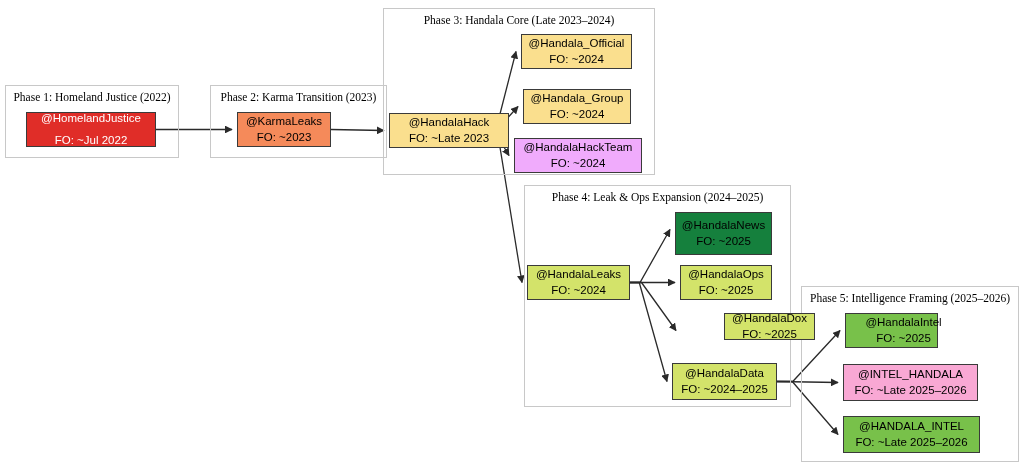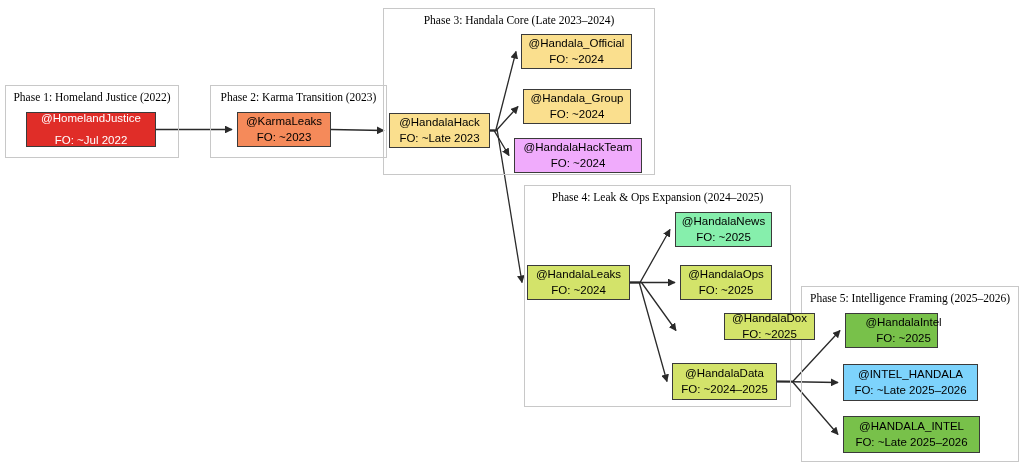--- a/index.html
+++ b/index.html
@@ -103,61 +103,61 @@
     </div>
   <div id="nodes-layer">
       <div class="node" style="left: 26px; top: 112px; width: 130px; height: 35px; background: rgb(224, 45, 40); color: rgb(255, 255, 255); border-color: rgb(58, 58, 58); gap: 6px;">
         <span class="l1">@HomelandJustice</span>
         <span class="l2">FO: ~Jul 2022</span>
       </div>
       <div class="node" style="left: 237px; top: 112px; width: 94px; height: 35px; background: rgb(245, 138, 90); color: rgb(0, 0, 0); border-color: rgb(58, 58, 58);">
         <span class="l1">@KarmaLeaks</span>
         <span class="l2">FO: ~2023</span>
       </div>
-      <div class="node" style="left: 389px; top: 113px; width: 101px; height: 35px; background: rgb(250, 223, 142); color: rgb(0, 0, 0); border-color: rgb(58, 58, 58);">
+      <div class="node" style="left: 389px; top: 113px; width: 120px; height: 35px; background: rgb(250, 223, 142); color: rgb(0, 0, 0); border-color: rgb(58, 58, 58);">
         <span class="l1">@HandalaHack</span>
         <span class="l2">FO: ~Late 2023</span>
       </div>
       <div class="node" style="left: 521px; top: 34px; width: 111px; height: 35px; background: rgb(250, 223, 142); color: rgb(0, 0, 0); border-color: rgb(58, 58, 58);">
         <span class="l1">@Handala_Official</span>
         <span class="l2">FO: ~2024</span>
       </div>
       <div class="node" style="left: 523px; top: 89px; width: 108px; height: 35px; background: rgb(250, 223, 142); color: rgb(0, 0, 0); border-color: rgb(58, 58, 58);">
         <span class="l1">@Handala_Group</span>
         <span class="l2">FO: ~2024</span>
       </div>
       <div class="node" style="left: 514px; top: 138px; width: 128px; height: 35px; background: #f0abfc; color: rgb(0, 0, 0); border-color: rgb(58, 58, 58);">
         <span class="l1">@HandalaHackTeam</span>
         <span class="l2">FO: ~2024</span>
       </div>
       <div class="node" style="left: 527px; top: 265px; width: 103px; height: 35px; background: rgb(211, 227, 106); color: rgb(0, 0, 0); border-color: rgb(58, 58, 58);">
         <span class="l1">@HandalaLeaks</span>
         <span class="l2">FO: ~2024</span>
       </div>
-      <div class="node" style="left: 675px; top: 212px; width: 97px; height: 35px; background: #86efac; color: rgb(0, 0, 0); border-color: rgb(58, 58, 58);">
+      <div class="node" style="left: 675px; top: 212px; width: 97px; height: 43px; background: #15803d; color: rgb(0, 0, 0); border-color: rgb(58, 58, 58);">
         <span class="l1">@HandalaNews</span>
         <span class="l2">FO: ~2025</span>
       </div>
       <div class="node" style="left: 680px; top: 265px; width: 92px; height: 35px; background: rgb(211, 227, 106); color: rgb(0, 0, 0); border-color: rgb(58, 58, 58);">
         <span class="l1">@HandalaOps</span>
         <span class="l2">FO: ~2025</span>
       </div>
       <div class="node" style="left: 681px; top: 313px; width: 91px; height: 27px; background: rgb(211, 227, 106); color: rgb(0, 0, 0); border-color: rgb(58, 58, 58); margin-left: 43px;">
         <span class="l1">@HandalaDox</span>
         <span class="l2">FO: ~2025</span>
       </div>
       <div class="node" style="left: 672px; top: 363px; width: 105px; height: 37px; background: rgb(211, 227, 106); color: rgb(0, 0, 0); border-color: rgb(58, 58, 58);">
         <span class="l1">@HandalaData</span>
         <span class="l2">FO: ~2024–2025</span>
       </div>
       <div class="node" style="left: 845px; top: 313px; width: 93px; height: 35px; background: rgb(120, 193, 74); color: rgb(0, 0, 0); border-color: rgb(58, 58, 58); padding-left: 24px;">
         <span class="l1">@HandalaIntel</span>
         <span class="l2">FO: ~2025</span>
       </div>
-      <div class="node" style="left: 843px; top: 364px; width: 135px; height: 37px; background: #7dd3fc; color: rgb(0, 0, 0); border-color: rgb(58, 58, 58);">
+      <div class="node" style="left: 843px; top: 364px; width: 135px; height: 37px; background: #f9a8d4; color: rgb(0, 0, 0); border-color: rgb(58, 58, 58);">
         <span class="l1">@INTEL_HANDALA</span>
         <span class="l2">FO: ~Late 2025–2026</span>
       </div>
       <div class="node" style="left: 843px; top: 416px; width: 137px; height: 37px; background: rgb(120, 193, 74); color: rgb(0, 0, 0); border-color: rgb(58, 58, 58);">
         <span class="l1">@HANDALA_INTEL</span>
         <span class="l2">FO: ~Late 2025–2026</span>
       </div>
     </div>
 
 </div>

